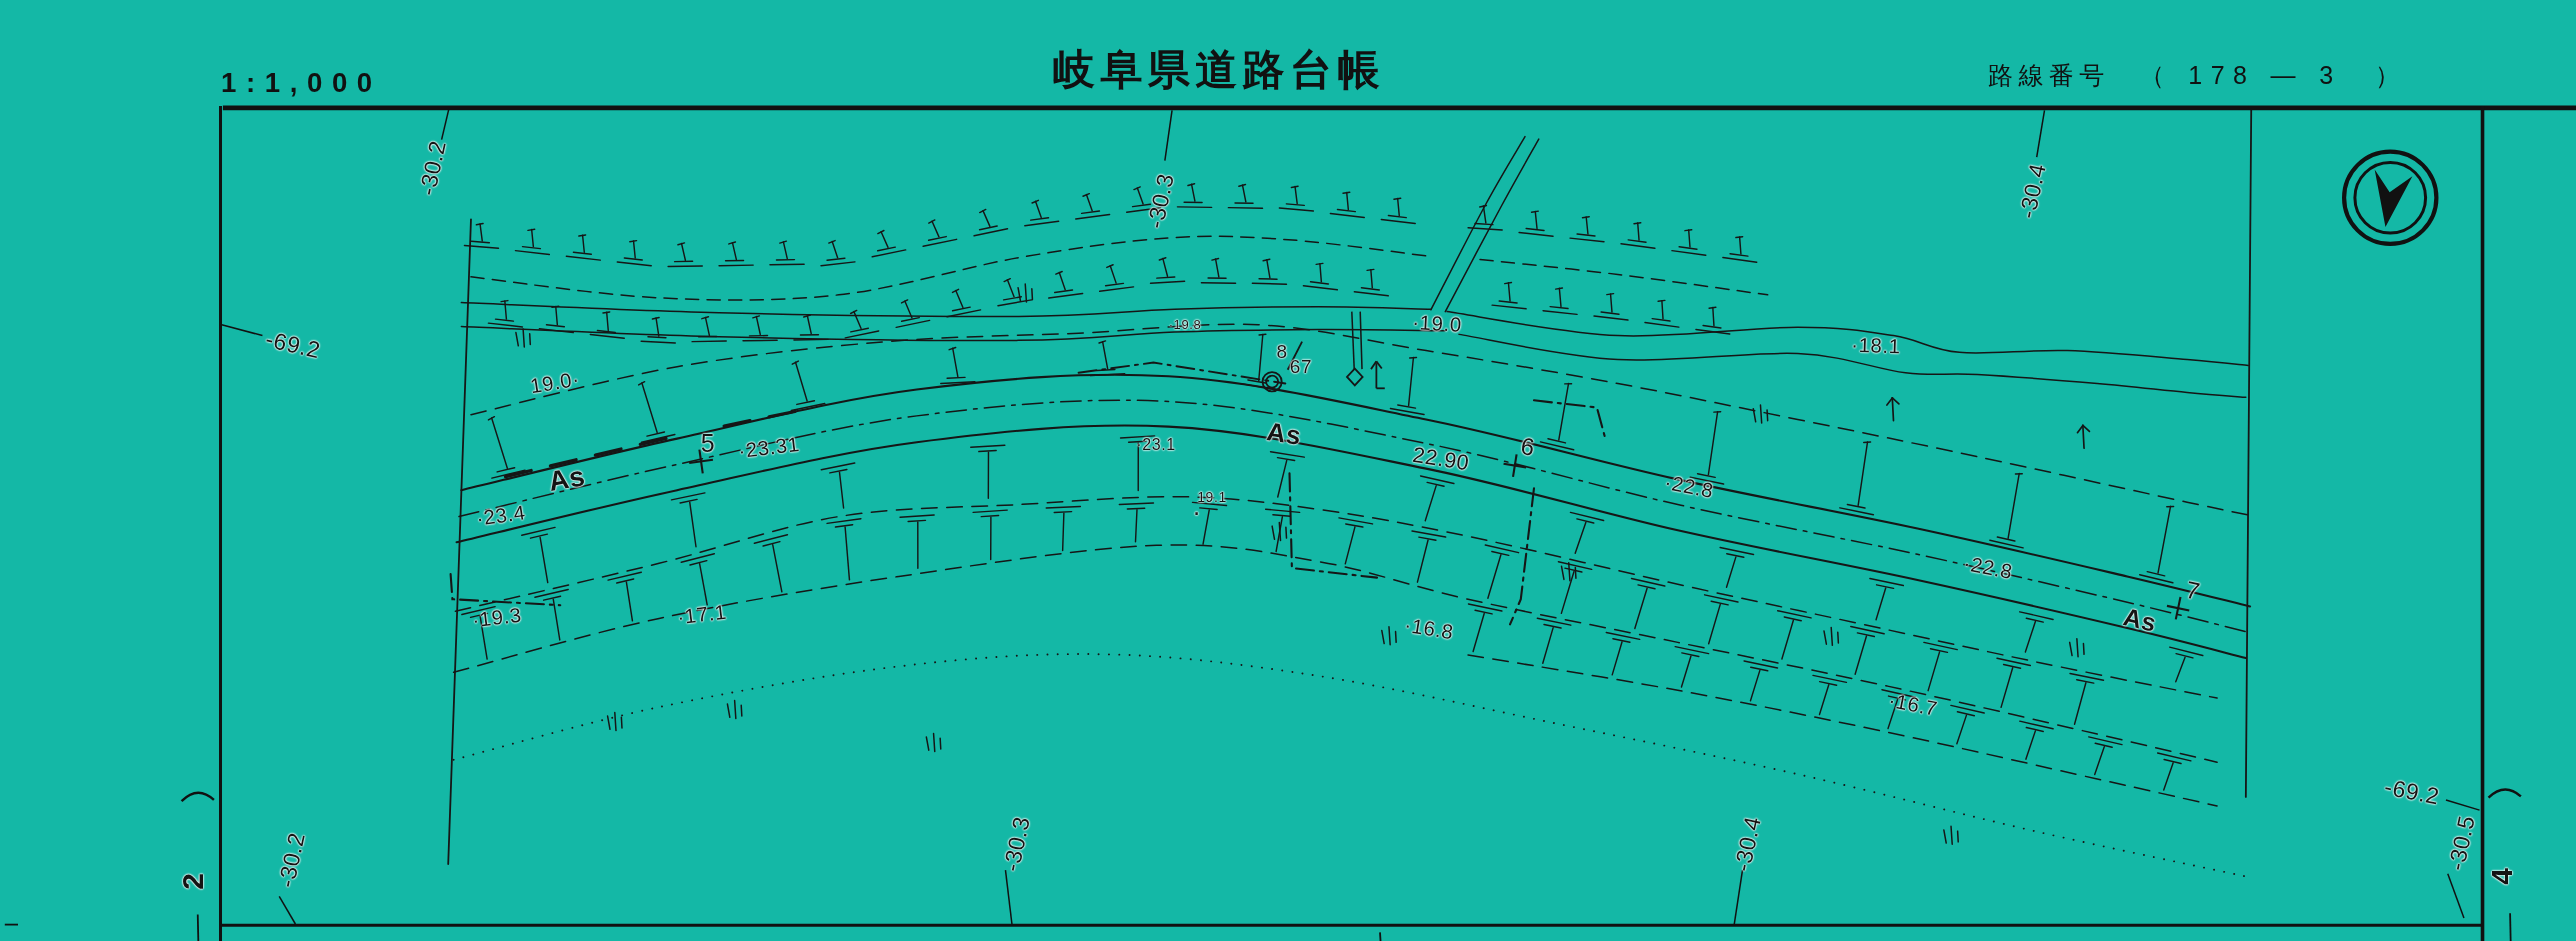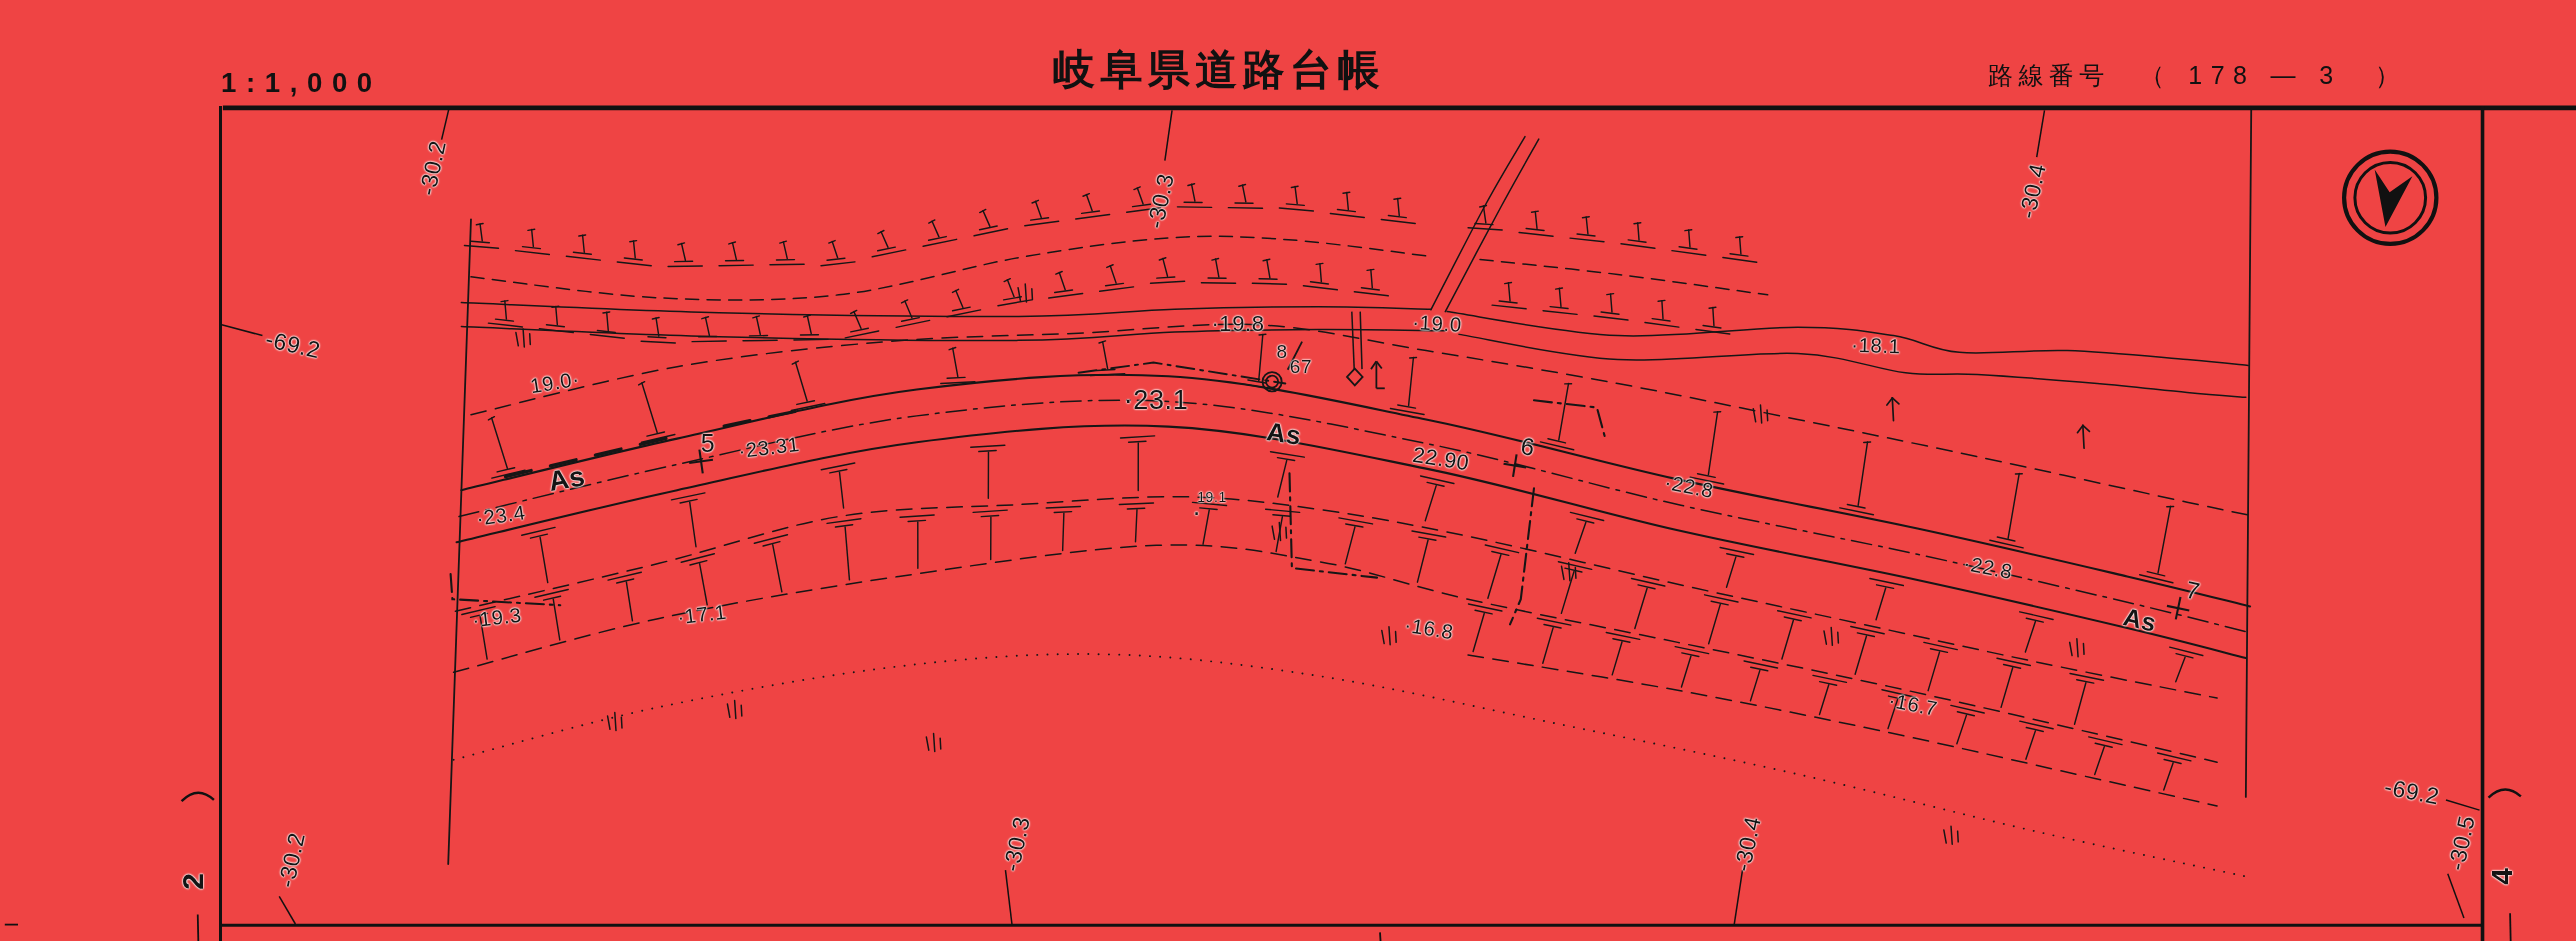--- a/index.html
+++ b/index.html
@@ -1,17 +1,17 @@
 <!DOCTYPE html>
 <html style="font-size:9.6px"><head>
 <meta charset="utf-8">
 <style>
   html,body{margin:0;padding:0;background:#e8e8e4;}
   .sheet{
-    position:relative;width:2576px;height:942px;background:#ef4444;
+    position:relative;width:2576px;height:942px;background:#14b8a6;
     font-family:"Liberation Sans", sans-serif;color:#161616;overflow:hidden;
   }
   .map-svg{position:absolute;left:0;top:0;width:100%;height:100%;}
   .hdr{position:absolute;white-space:nowrap;color:#111;}
   .scale{left:221px;top:67px;font-size:27.6px;letter-spacing:9.6px;font-weight:700;}
   .title{left:1053px;top:42px;font-size:42px;font-weight:700;letter-spacing:5.4px;}
   .route{left:1988px;top:59px;font-size:25px;letter-spacing:5.4px;}
   .route .val{margin-left:30px;letter-spacing:8.4px;}
   .lbl{
     position:absolute;white-space:nowrap;color:#141414;letter-spacing:0.6px;
@@ -793,25 +793,25 @@
       <div class="lbl" style="left: 2033px; top: 191px; font-size: 23px; transform: translate(-50%, -50%) rotate(-78deg);">-30.4</div>
       <div class="lbl" style="left: 292px; top: 860px; font-size: 23px; transform: translate(-50%, -50%) rotate(-78deg);">-30.2</div>
       <div class="lbl" style="left: 1017px; top: 844px; font-size: 23px; transform: translate(-50%, -50%) rotate(-78deg);">-30.3</div>
       <div class="lbl" style="left: 1748px; top: 844px; font-size: 23px; transform: translate(-50%, -50%) rotate(-78deg);">-30.4</div>
       <div class="lbl" style="left: 2462px; top: 843px; font-size: 23px; transform: translate(-50%, -50%) rotate(-78deg);">-30.5</div>
       <div class="lbl" style="left: 293px; top: 345px; font-size: 23px; transform: translate(-50%, -50%) rotate(13deg);">-69.2</div>
       <div class="lbl" style="left: 2412px; top: 792px; font-size: 23px; transform: translate(-50%, -50%) rotate(11deg);">-69.2</div>
       <div class="lbl" style="left: 193px; top: 881px; font-size: 30px; font-weight: 700; transform: translate(-50%, -50%) rotate(-90deg);">2</div>
       <div class="lbl" style="left: 2502px; top: 876px; font-size: 30px; font-weight: 700; transform: translate(-50%, -50%) rotate(-90deg);">4</div>
       <div class="lbl" style="left: 555px; top: 383px; font-size: 20.4px; transform: translate(-50%, -50%) rotate(-9deg);">19.0·</div>
-      <div class="lbl" style="left: 1238px; top: 324px; font-size: 22px; transform: translate(-50%, -50%) rotate(0deg);">·19.8</div>
+      <div class="lbl" style="left: 1185px; top: 324px; font-size: 13px; transform: translate(-50%, -50%) rotate(0deg);">·19.8</div>
       <div class="lbl" style="left: 1437px; top: 324px; font-size: 20.4px; transform: translate(-50%, -50%) rotate(3deg);">·19.0</div>
       <div class="lbl" style="left: 1876px; top: 346px; font-size: 20.4px; transform: translate(-50%, -50%) rotate(2deg);">·18.1</div>
       <div class="lbl" style="left: 769px; top: 448px; font-size: 20.4px; transform: translate(-50%, -50%) rotate(-7deg);">·23.31</div>
-      <div class="lbl" style="left: 1156px; top: 400px; font-size: 27px; transform: translate(-50%, -50%) rotate(0deg);">·23.1</div>
+      <div class="lbl" style="left: 1156px; top: 445px; font-size: 16px; transform: translate(-50%, -50%) rotate(0deg);">·23.1</div>
       <div class="lbl" style="left: 501px; top: 516px; font-size: 20.4px; transform: translate(-50%, -50%) rotate(-8deg);">·23.4</div>
       <div class="lbl" style="left: 497px; top: 618px; font-size: 20.4px; transform: translate(-50%, -50%) rotate(-7deg);">·19.3</div>
       <div class="lbl" style="left: 702px; top: 615px; font-size: 20.4px; transform: translate(-50%, -50%) rotate(-7deg);">·17.1</div>
       <div class="lbl" style="left: 1212px; top: 497px; font-size: 14px; transform: translate(-50%, -50%) rotate(0deg);">19.1</div>
       <div class="lbl" style="left: 1197px; top: 512px; font-size: 26px; transform: translate(-50%, -50%) rotate(0deg);">·</div>
       <div class="lbl" style="left: 1429px; top: 629px; font-size: 20.4px; transform: translate(-50%, -50%) rotate(9deg);">·16.8</div>
       <div class="lbl" style="left: 1689px; top: 487px; font-size: 20.4px; transform: translate(-50%, -50%) rotate(11deg);">·22.8</div>
       <div class="lbl" style="left: 1988px; top: 568px; font-size: 20.4px; transform: translate(-50%, -50%) rotate(11deg);">·22.8</div>
       <div class="lbl" style="left: 1913px; top: 705px; font-size: 20.4px; transform: translate(-50%, -50%) rotate(11deg);">·16.7</div>
       <div class="lbl" style="left: 567px; top: 479px; font-size: 27.6px; font-weight: 700; transform: translate(-50%, -50%) rotate(-10deg);">As</div>

